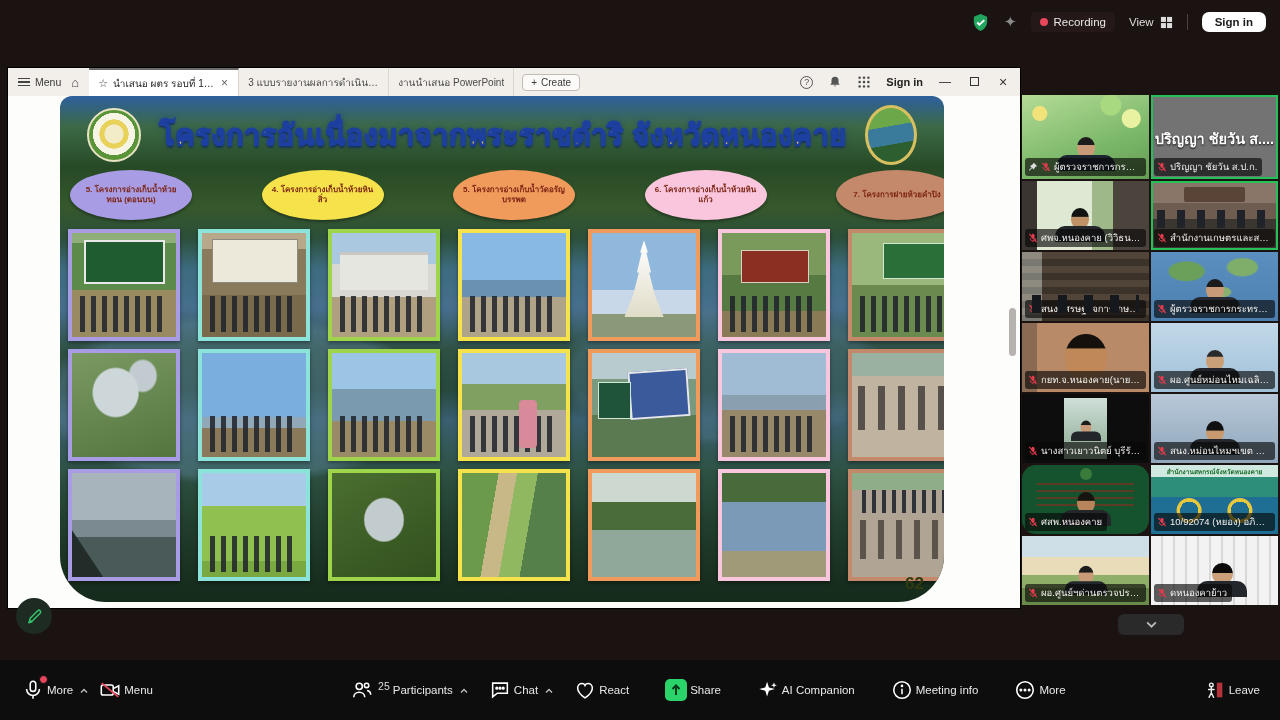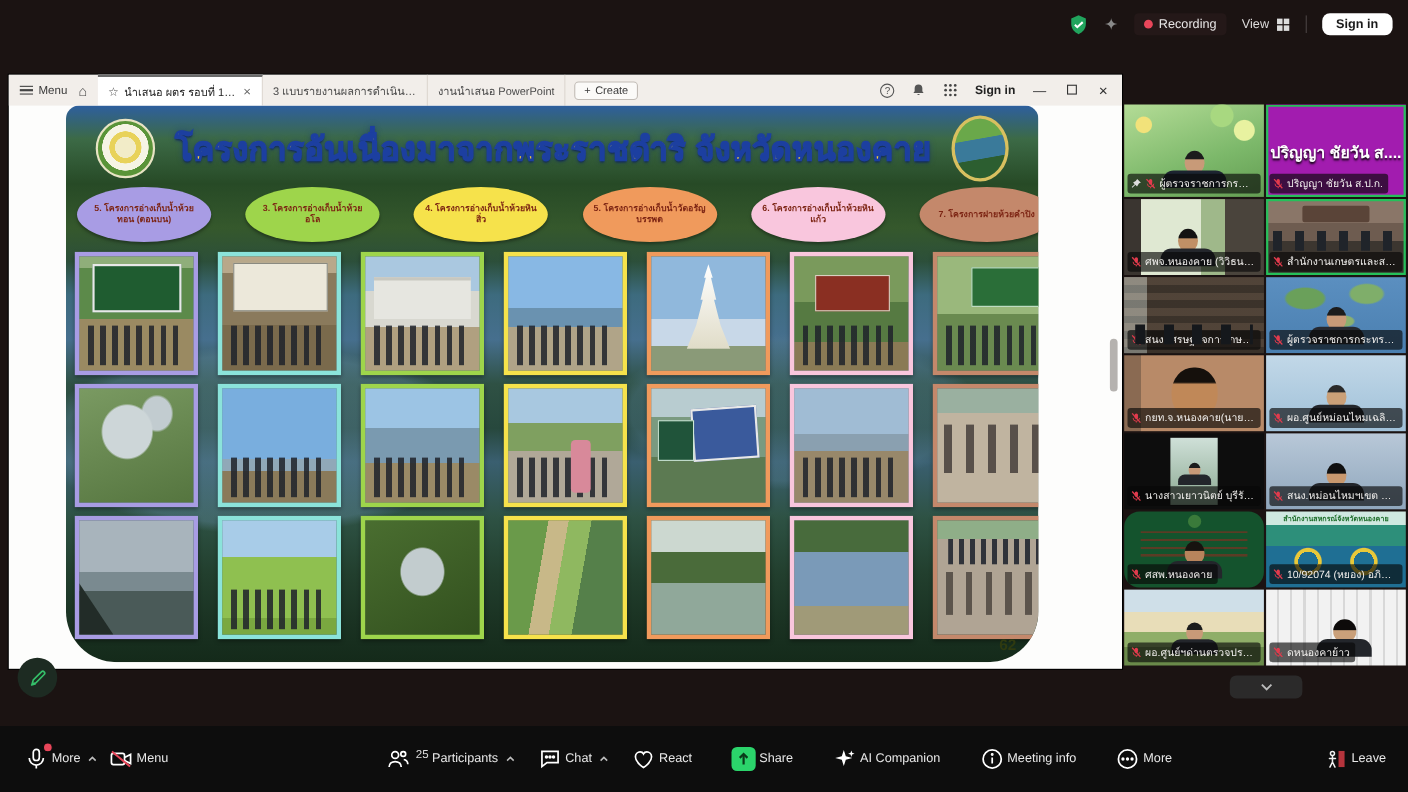--- a/index.html
+++ b/index.html
@@ -121,21 +121,21 @@
   .p-ricefield { background:linear-gradient(180deg,#a8cce8 0 32%,#8fc050 32% 85%,#7aa840 85% 100%); }
   .p-aerial-lake { background:
     radial-gradient(ellipse at 50% 45%,#c2ccce 0 26%,transparent 28%),
     linear-gradient(150deg,#4a6e30,#32501e); }
   .p-irrigation { background:linear-gradient(100deg,#6a9a4a 0 30%,#c8b888 30% 45%,#8fb860 45% 62%,#55804a 62% 100%); }
   .p-reservoir-trees { background:linear-gradient(180deg,#ccd8d0 0 28%,#4a6b3a 28% 55%,#90a89a 55% 100%); }
   .p-lake-shore { background:linear-gradient(180deg,#486b3c 0 28%,#7a9ab8 28% 75%,#a09a78 75% 100%); }
   .p-weir-people { background:linear-gradient(180deg,#8fae88 0 16%,#b0a494 16% 100%); }
   .p-weir-people::before { content:""; position:absolute; left:8%; right:8%; top:45%; height:38%;
     background:repeating-linear-gradient(90deg,#5c544c 0 6px,transparent 6px 18px); }
-  #page-num { position:absolute; right:20px; bottom:8px; font-size:14px; font-weight:700; color:#2f3a10; }
+  #page-num { position:absolute; right:20px; bottom:8px; font-size:17px; font-weight:700; color:#2f3a10; }
   #scrollbar { position:absolute; right:4px; top:240px; width:7px; height:48px;
     background:#b5b2af; border-radius:4px; }
 
   
   #annotate-btn { position:absolute; left:16px; top:598px; width:36px; height:36px;
     border-radius:50%; background:#1d2b22; display:flex; align-items:center; justify-content:center; }
   #collapse-btn { position:absolute; left:1118px; top:614px; width:66px; height:21px;
     border-radius:6px; background:#2b2a2a; display:flex; align-items:center; justify-content:center; }
 
   
@@ -156,21 +156,21 @@
   .person { position:absolute; left:50%; transform:translateX(-50%); bottom:4px; width:50px; height:38px; }
   .person .head { width:18px; height:21px; margin:0 auto; border-radius:50% 50% 46% 46%;
     background:linear-gradient(180deg,#1c1c1c 36%,#c89a78 39%); }
   .person .body { width:50px; height:16px; border-radius:10px 10px 0 0; background:#23262b; margin-top:-3px; }
   .t-cartoon-green { background:
     radial-gradient(circle at 14% 22%,#f2e27a 0 7px,transparent 8px),
     radial-gradient(circle at 86% 28%,#e8f2a0 0 9px,transparent 10px),
     radial-gradient(circle at 70% 12%,#a8d880 0 10px,transparent 11px),
     linear-gradient(160deg,#b4dc96,#7cb86a 60%,#639c52); }
   .t-cartoon-green .person { width:58px; } .t-cartoon-green .person .body { width:58px; background:#1c2430; }
-  .t-name-card { background:#a21caf; }
+  .t-name-card { background:#737373; }
   .t-window-room { background:linear-gradient(90deg,#3a3530 0 12%,#dfe8d2 12% 55%,#9fb88a 55% 72%,#4a443c 72% 100%); }
   .t-window-room .person { left:46%; } .t-window-room .person .head { background:linear-gradient(180deg,#121212 40%,#c09066 43%); }
   .t-meeting-room { background:linear-gradient(180deg,#8a7668 0 32%,#6e5c50 32% 55%,#3c3630 55% 100%); }
   .t-meeting-room::before { content:""; position:absolute; left:26%; top:9%; width:48%; height:22%;
     background:#5a4438; border-radius:2px; }
   .t-meeting-room::after { content:""; position:absolute; left:5%; right:5%; top:42%; height:26%;
     background:repeating-linear-gradient(90deg,#20242a 0 8px,transparent 8px 20px); }
   .t-office-dark { background:
     repeating-linear-gradient(180deg,rgba(90,74,60,.55) 0 7px,rgba(50,42,34,.55) 7px 14px),
     linear-gradient(90deg,#cfd8d2 0 16%,#463c34 16% 100%); }
@@ -315,23 +315,20 @@
     <div id="slide">
       <div id="slide-title-row">
         <div class="slide-logo"></div>
         <div id="slide-title">โครงการอันเนื่องมาจากพระราชดำริ จังหวัดหนองคาย</div>
         <div class="slide-photo-oval"></div>
       </div>
       <div id="categories">
           <div class="cat" style="background:#a89ce4">
             <span>5. โครงการอ่างเก็บน้ำห้วยทอน (ตอนบน)</span>
           </div>
-          <div class="cat" style="background:#9ed54b">
-            <span>3. โครงการอ่างเก็บน้ำห้วยอโล</span>
-          </div>
           <div class="cat" style="background:#f6e24b">
             <span>4. โครงการอ่างเก็บน้ำห้วยหินสิ่ว</span>
           </div>
           <div class="cat" style="background:#f09a5c">
             <span>5. โครงการอ่างเก็บน้ำวัดอรัญบรรพต</span>
           </div>
           <div class="cat" style="background:#f9c6dd">
             <span>6. โครงการอ่างเก็บน้ำห้วยหินแก้ว</span>
           </div>
           <div class="cat" style="background:#c4886b">

